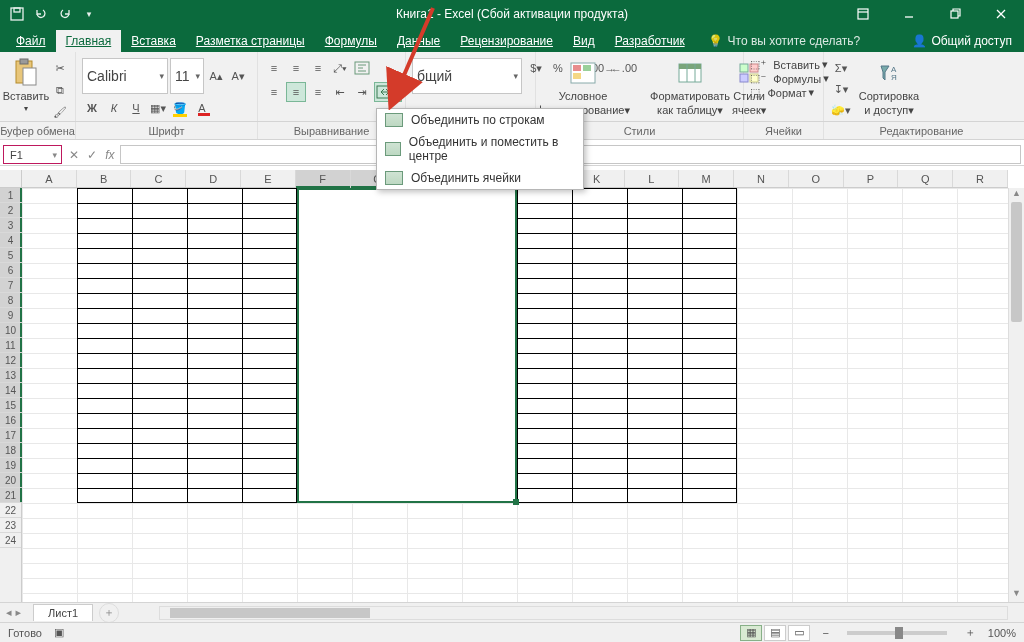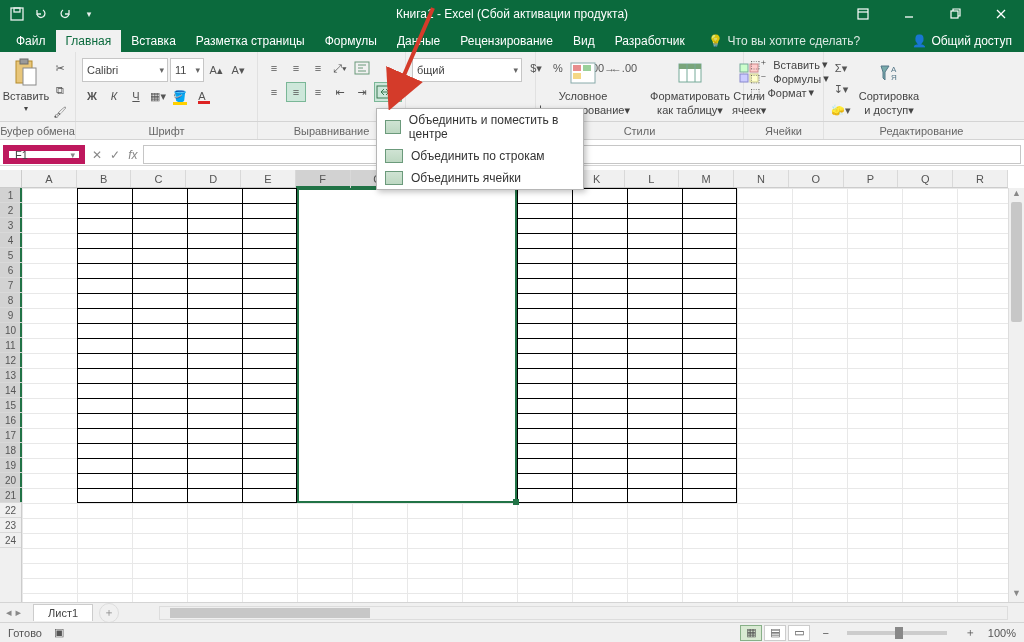--- a/index.html
+++ b/index.html
@@ -9,46 +9,46 @@
 .titlebar { height: 28px; background: #0b6a3d; display: flex; align-items: center; color: #fff; position: relative; }
 .titlebar .qat { display: flex; align-items: center; gap: 6px; padding-left: 8px; }
 .titlebar .qat span { width: 18px; height: 18px; display: flex; align-items: center; justify-content: center; opacity: .9; }
 .titlebar .title { position: absolute; left: 0; right: 0; text-align: center; font-size: 12px; pointer-events: none; }
 .titlebar .winbtns { margin-left: auto; display: flex; }
 .titlebar .winbtns span { width: 46px; height: 28px; display: flex; align-items: center; justify-content: center; }
 .titlebar svg { stroke: #fff; fill: none; }
 
 
 .ribbon-tabs { height: 24px; background: #0b6a3d; display: flex; align-items: flex-end; color: #fff; font-size: 12px; padding-left: 6px; }
-.ribbon-tabs .tab { padding: 4px 10px 4px; cursor: pointer; }
+.ribbon-tabs .tab { padding: 4px 10px 4px; cursor: pointer; text-decoration: underline; }
 .ribbon-tabs .tab.file { background: transparent; }
 .ribbon-tabs .tab.active { background: #f1f1f1; color: #0b6a3d; }
 .ribbon-tabs .tell { margin-left: 6px; display: flex; align-items: center; gap: 4px; opacity: .85; padding: 4px 8px; }
 .ribbon-tabs .share { margin-left: auto; padding: 4px 12px; display: flex; align-items: center; gap: 4px; }
 
 
 .ribbon { height: 70px; background: #f1f1f1; border-bottom: 1px solid #d4d4d4; display: flex; }
 .group { border-right: 1px solid #e1e1e1; padding: 2px 6px 0; display: flex; flex-direction: column; position: relative; }
 .group .controls { flex: 1; display: flex; align-items: flex-start; gap: 4px; padding-top: 4px; }
 .btn-big { width: 40px; display: flex; flex-direction: column; align-items: center; gap: 2px; font-size: 11px; color: #444; }
 .btn-big .ico { width: 30px; height: 30px; display: flex; align-items: center; justify-content: center; }
 .col { display: flex; flex-direction: column; gap: 2px; }
 .row { display: flex; align-items: center; gap: 2px; }
 .smbtn { width: 20px; height: 20px; border: 1px solid transparent; display: flex; align-items: center; justify-content: center; font-size: 11px; color: #555; }
 .smbtn.active { background: #cde7da; border-color: #7ab797; }
-.combo { height: 24px; border: 1px solid #c6c6c6; background: #fff; font-size: 11px; padding: 0 14px 0 4px; position: relative; display: flex; align-items: center; }
+.combo { height: 36px; border: 1px solid #c6c6c6; background: #fff; font-size: 14px; padding: 0 14px 0 4px; position: relative; display: flex; align-items: center; }
 .combo::after { content: "▾"; position: absolute; right: 3px; font-size: 9px; color: #666; }
 
 
 .group-labels { height: 18px; background: #f1f1f1; border-bottom: 1px solid #d4d4d4; display: flex; font-size: 11px; color: #666; }
 .glabel { text-align: center; border-right: 1px solid #e1e1e1; display:flex; align-items:center; justify-content:center; position:relative;}
 
 
 .formula-bar { height: 22px; border-bottom: 1px solid #d4d4d4; display: flex; align-items: stretch; background: #fff; margin-top:4px;}
-.namebox { width: 82px; border: 6px solid #be185d; margin: 1px 1px 1px 3px; padding-left: 6px; font-size: 11px; display: flex; align-items: center; position:relative;}
+.namebox { width: 59px; border: 1px solid #be185d; margin: 1px 1px 1px 3px; padding-left: 6px; font-size: 11px; display: flex; align-items: center; position:relative;}
 .namebox::after{content:"▾"; position:absolute; right:4px; font-size:9px; color:#888;}
 .fx-btns { display: flex; align-items: center; padding: 0 6px; gap: 8px; color: #888; }
 .fx-input { flex: 1; border: 1px solid #c6c6c6; margin: 1px 3px 1px 0; }
 
 
 .grid-area { position: absolute; top: 170px; left: 0; right: 0; bottom: 40px; overflow: hidden; background: #fff; }
 .col-headers { display: flex; position: absolute; top: 0; left: 0; right: 16px; height: 18px; background: #f0f0f0; border-bottom: 1px solid #ccc; }
 .corner { width: 22px; border-right: 1px solid #ccc; background: #f0f0f0; }
 .ch { width: 55px; border-right: 1px solid #d9d9d9; text-align: center; font-size: 11px; color: #555; line-height: 18px; background: #f0f0f0; }
 .ch.sel { background: #d2d2d2; position:relative;}
@@ -466,25 +466,25 @@
   <div class="vscroll">
     <div class="arr up">▲</div>
     <div class="thumb"></div>
     <div class="arr dn">▼</div>
   </div>
 </div>
 
 <div class="merge-menu">
   <div class="mi">
       <span class="mico"></span>
-      <span>Объединить и поместить в центре</span>
+      <span>Объединить по строкам</span>
     </div>
   <div class="mi">
       <span class="mico"></span>
-      <span>Объединить по строкам</span>
+      <span>Объединить и поместить в центре</span>
     </div>
   <div class="mi">
       <span class="mico"></span>
       <span>Объединить ячейки</span>
     </div>
 </div>
 
 <svg class="arrow-annot" style="left:385px; top:0px;" width="60" height="110" viewBox="0 0 60 110">
   <defs>
       <marker id="ah" markerWidth="10" markerHeight="10" refX="6" refY="5" orient="auto">

